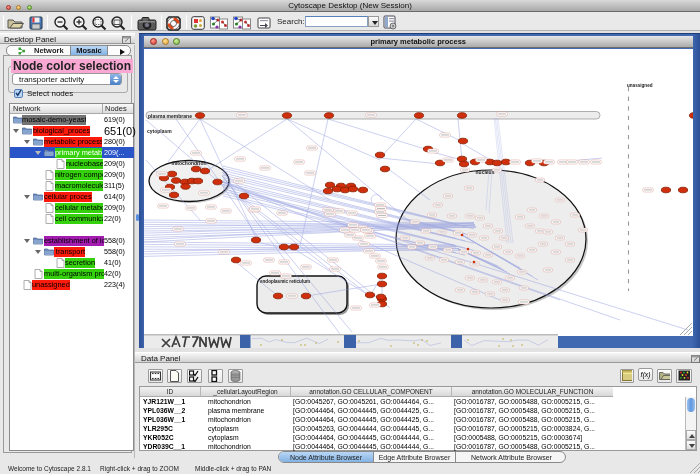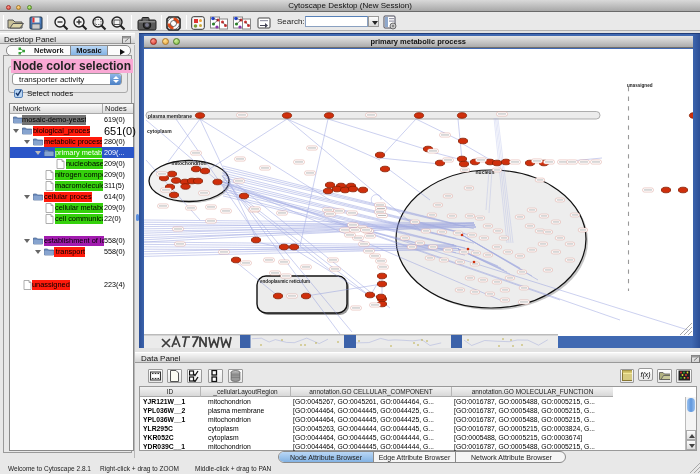--- a/index.html
+++ b/index.html
@@ -263,20 +263,36 @@
       <div style="position:absolute;left:94px;top:0.5px;font-size:7.2px;line-height:10px;color:#000">558(0)</div>
     </div>
     <div style="position:absolute;left:0;top:142px;width:144px;height:11px;text-align:right;">
       <div style="position:absolute;left:25px;top:3.5px;width:0;height:0;border-left:3.5px solid transparent;border-right:3.5px solid transparent;border-top:4.5px solid #666"></div>
       <svg style="position:absolute;left:34px;top:1px" width="10" height="9" viewBox="0 0 10 9">
         <path d="M0.5,8 L0.5,2 L3.5,2 L4.5,3 L9.5,3 L9.5,8 Z" fill="#6f8fc0" stroke="#44608e" stroke-width="0.7"></path>
         <rect x="0.5" y="4" width="9" height="4" fill="#87a4cf"></rect>
       </svg>
       <div style="position:absolute;left:44px;top:0.5px;width:31px;height:10px;background:#ff1b0c;overflow:hidden;white-space:nowrap;font-size:7.4px;line-height:10px;color:#000">transport</div>
       <div style="position:absolute;left:94px;top:0.5px;font-size:7.2px;line-height:10px;color:#000">558(0)</div>
+    </div>
+    <div style="position:absolute;left:0;top:153px;width:124px;height:11px;">
+      <svg style="position:absolute;left:46px;top:0.5px" width="9" height="10" viewBox="0 0 9 10">
+        <path d="M1,9.5 L1,0.5 L6,0.5 L8,2.5 L8,9.5 Z" fill="#fff" stroke="#999" stroke-width="0.8"></path>
+        <path d="M6,0.5 L6,2.5 L8,2.5" fill="none" stroke="#999" stroke-width="0.8"></path>
+      </svg>
+      <div style="position:absolute;left:55px;top:0.5px;width:30px;height:10px;background:#35d10c;overflow:hidden;white-space:nowrap;font-size:7.4px;line-height:10px;color:#000">secretion</div>
+      <div style="position:absolute;left:94px;top:0.5px;font-size:7.2px;line-height:10px;color:#000">41(0)</div>
+    </div>
+    <div style="position:absolute;left:0;top:164px;width:124px;height:11px;">
+      <svg style="position:absolute;left:24px;top:0.5px" width="9" height="10" viewBox="0 0 9 10">
+        <path d="M1,9.5 L1,0.5 L6,0.5 L8,2.5 L8,9.5 Z" fill="#fff" stroke="#999" stroke-width="0.8"></path>
+        <path d="M6,0.5 L6,2.5 L8,2.5" fill="none" stroke="#999" stroke-width="0.8"></path>
+      </svg>
+      <div style="position:absolute;left:34px;top:0.5px;width:60px;height:10px;background:#35d10c;overflow:hidden;white-space:nowrap;font-size:7.4px;line-height:10px;color:#000">multi-organism pro</div>
+      <div style="position:absolute;left:94px;top:0.5px;font-size:7.2px;line-height:10px;color:#000">42(0)</div>
     </div>
     <div style="position:absolute;left:0;top:175px;width:124px;height:11px;">
       <svg style="position:absolute;left:13px;top:0.5px" width="9" height="10" viewBox="0 0 9 10">
         <path d="M1,9.5 L1,0.5 L6,0.5 L8,2.5 L8,9.5 Z" fill="#fff" stroke="#999" stroke-width="0.8"></path>
         <path d="M6,0.5 L6,2.5 L8,2.5" fill="none" stroke="#999" stroke-width="0.8"></path>
       </svg>
       <div style="position:absolute;left:22px;top:0.5px;width:38px;height:10px;background:#ff1b0c;overflow:hidden;white-space:nowrap;font-size:7.4px;line-height:10px;color:#000">unassigned</div>
       <div style="position:absolute;left:94px;top:0.5px;font-size:7.2px;line-height:10px;color:#000">223(4)</div>
     </div>
 </div>

